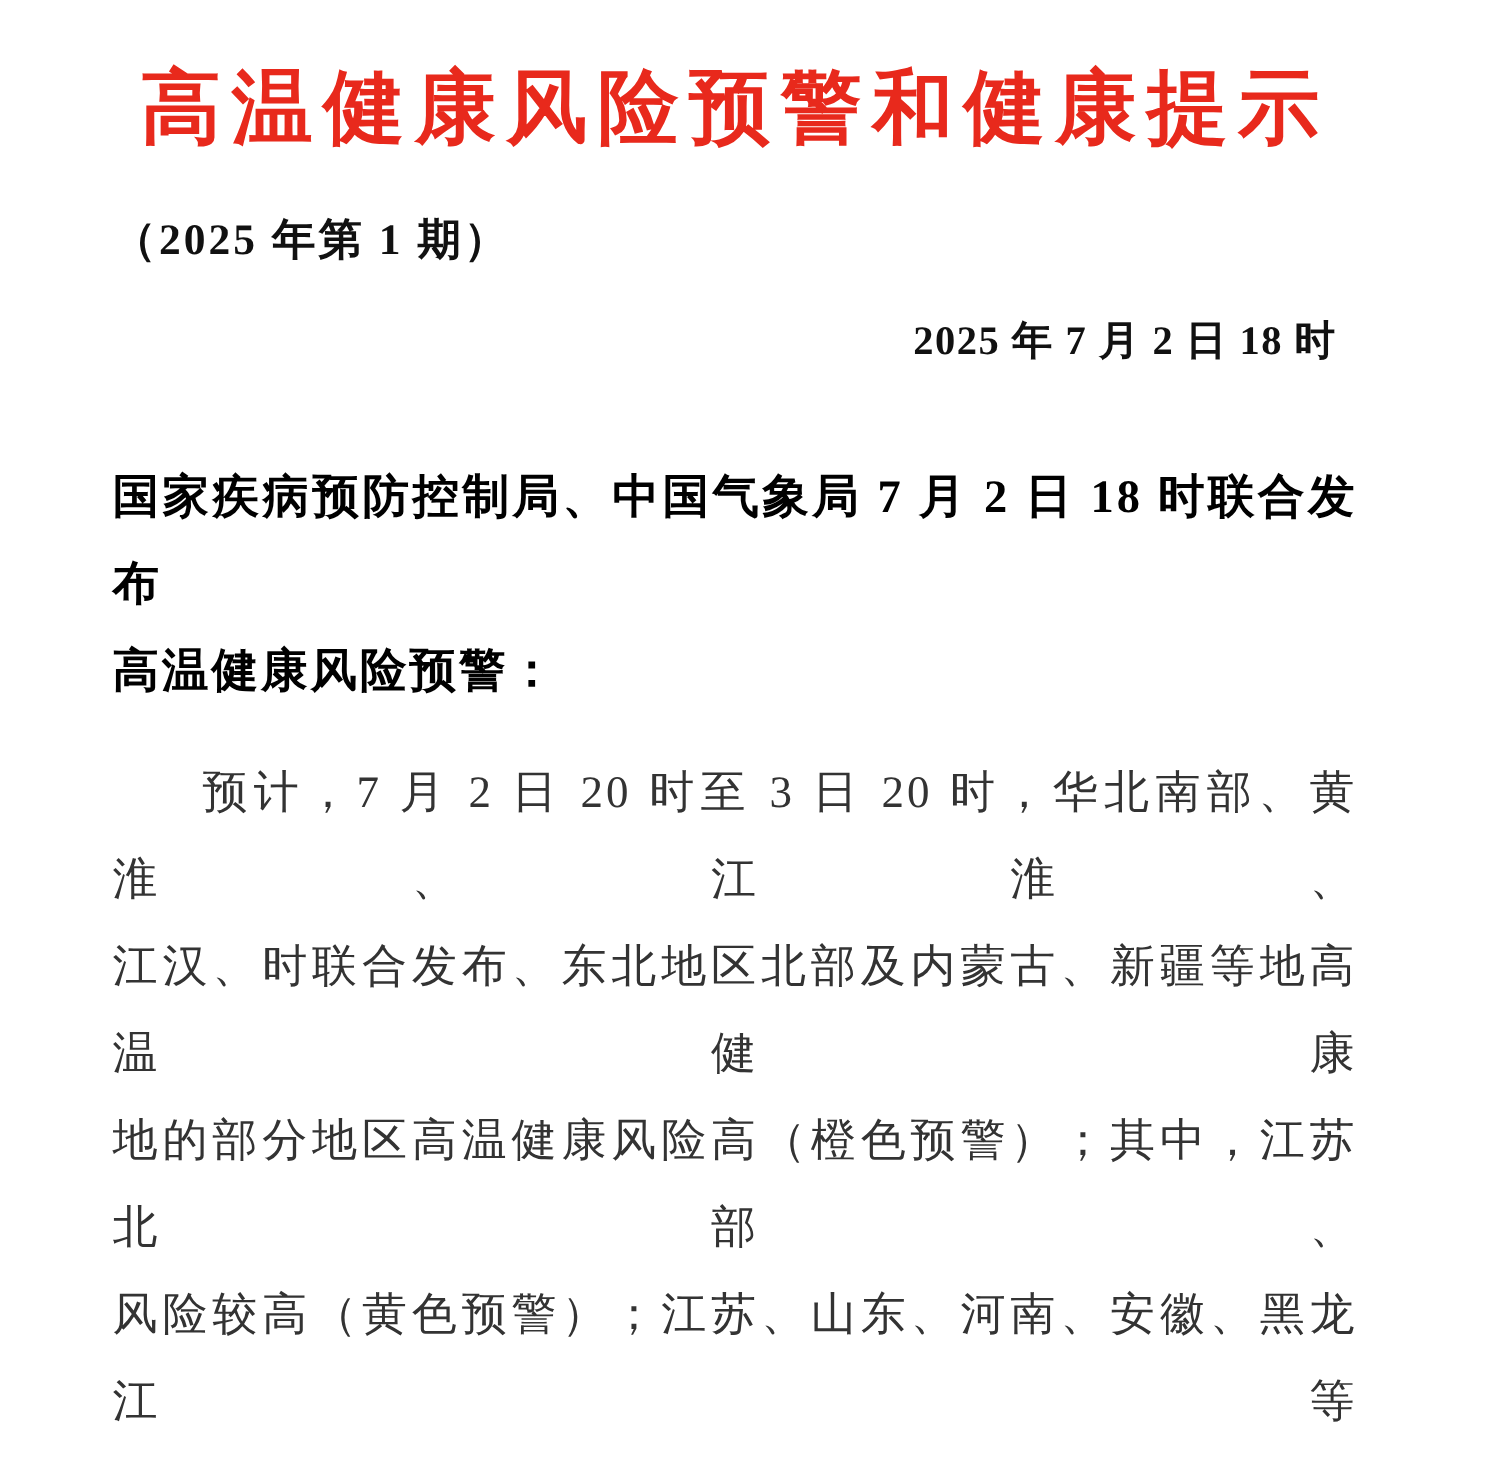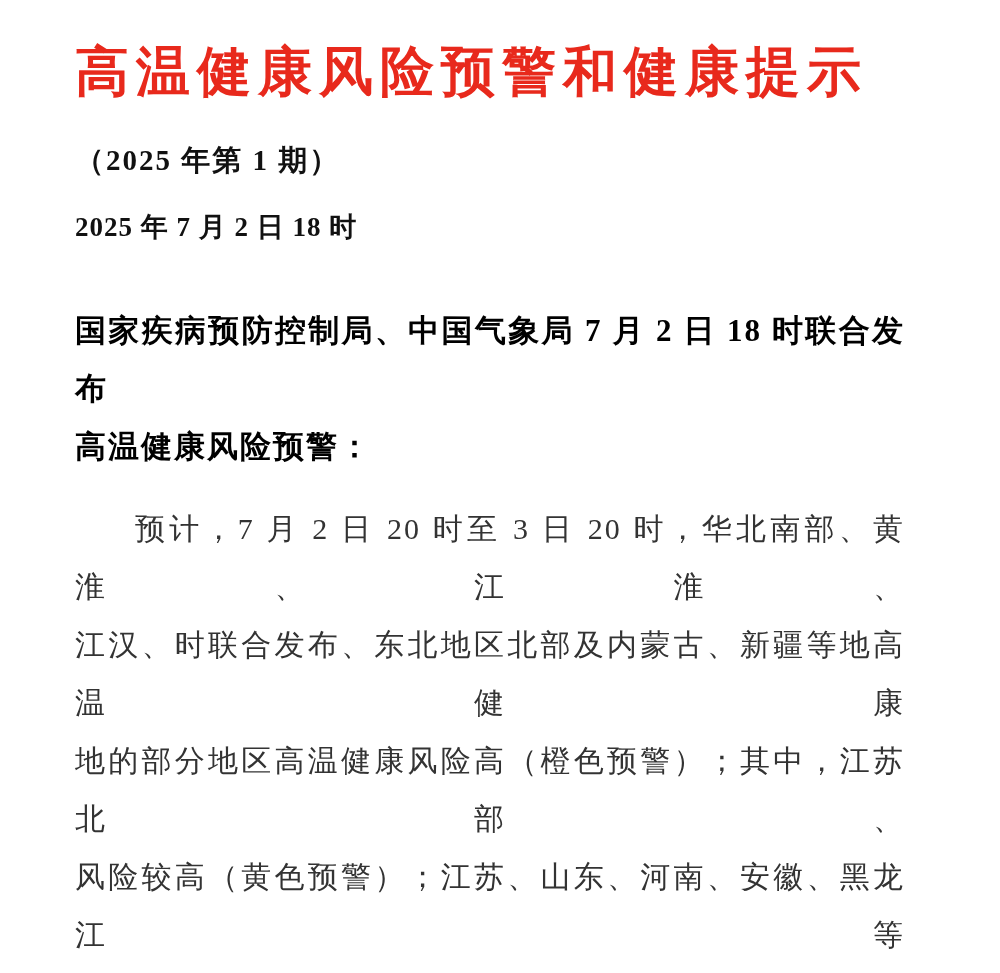--- a/index.html
+++ b/index.html
@@ -14,38 +14,39 @@
     background: #ffffff;
     overflow: hidden;
     font-family: "Liberation Serif", "DejaVu Serif", serif;
     color: #1a1a1a;
   }
   .content {
     padding: 0 95px 0 75px; 
   }
   .doc-title {
     margin: 40px 0 0 0;
-    text-align: left;
+    text-align: center;
     font-size: 54px;
     line-height: 64px;
     font-weight: bold;
     letter-spacing: 7px;
     color: #e8291c;
   }
   .issue-number {
     margin-top: 36px;
     font-size: 29px;
     line-height: 40px;
     font-weight: bold;
     letter-spacing: 2px;
     color: #111111;
   }
   .publish-datetime {
     margin-top: 28px;
     padding-right: 14px;
+    text-align: right;
     font-size: 27px;
     line-height: 38px;
     font-weight: bold;
     letter-spacing: 1px;
     color: #111111;
   }
   .heading {
     margin-top: 56px;
     font-size: 31px;
     font-weight: bold;

